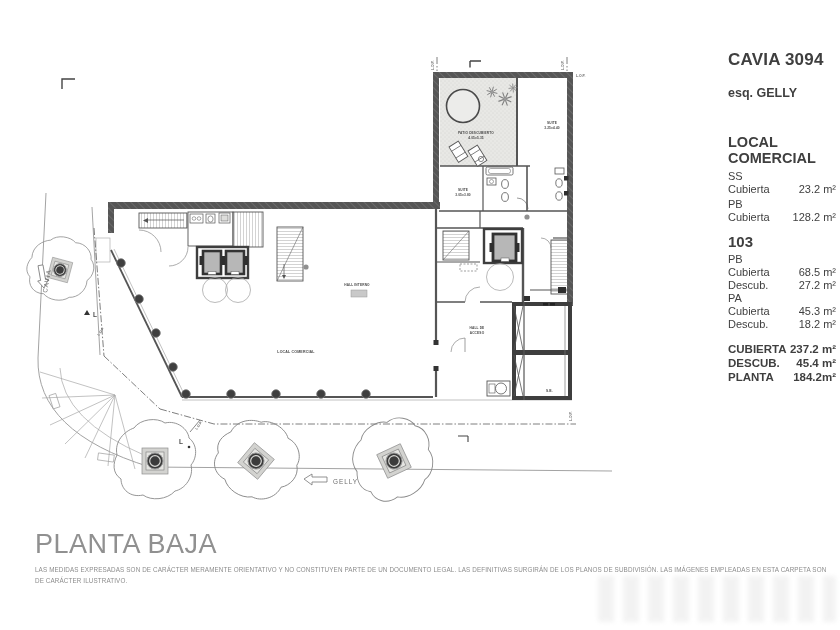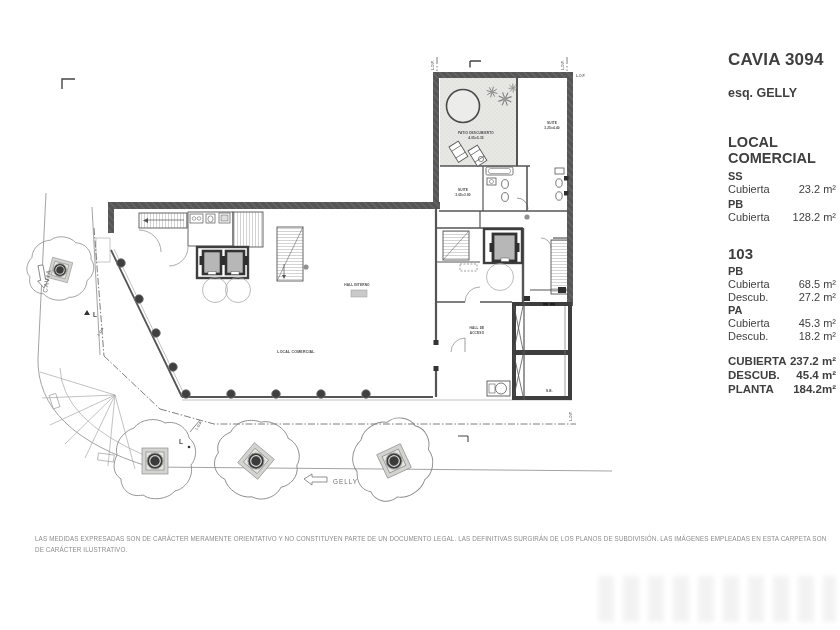--- a/index.html
+++ b/index.html
@@ -24,22 +24,22 @@
   .tiny{font-size:3.2px;font-weight:bold;letter-spacing:.15px;}
   .lop{font-size:3.4px;fill:#6a6a6a;font-weight:bold;}
   .street{font-size:6.4px;fill:#6e6e6e;letter-spacing:1px;}
   .lmark{font-size:6.5px;font-weight:bold;fill:#4a4a4a;}
 
   
   .panel{position:absolute;left:728px;top:50px;width:108px;}
   .panel .ptitle{font-size:17px;font-weight:bold;letter-spacing:.2px;line-height:1.15;}
   .panel .psub{font-size:12.5px;font-weight:bold;margin-top:16px;}
   .panel .heading{font-size:14.5px;font-weight:bold;line-height:1.15;margin-top:34px;}
-  .panel .heading2{font-size:15px;font-weight:bold;margin-top:22px;}
-  .panel .grp{font-size:11px;font-weight:bold;margin-top:3px;}
+  .panel .heading2{font-size:15px;font-weight:bold;margin-top:10px;}
+  .panel .grp{font-size:11px;font-weight:normal;margin-top:3px;}
   .panel .row{display:flex;justify-content:space-between;font-size:11px;margin-top:1px;}
   .panel .row .v{text-align:left;}
   .panel .totals{margin-top:13px;}
   .panel .trow{display:flex;justify-content:space-between;font-size:11.5px;font-weight:bold;margin-top:2px;}
   
   .footer{position:absolute;left:35px;top:529px;width:800px;}
   .ftitle{font-size:27px;color:#909090;letter-spacing:.5px;}
   .fdisc{font-size:6.3px;color:#8c8c8c;margin-top:5px;line-height:1.7;letter-spacing:.12px;width:800px;}
 </style>
 </head>
@@ -382,17 +382,18 @@
         <span class="v">45.4 m²</span>
       </div>
       <div class="trow">
         <span>PLANTA</span>
         <span class="v">184.2m²</span>
       </div>
     </div>
   </div>
 
   <div class="footer">
+    <div class="ftitle">PLANTA BAJA</div>
     <div class="fdisc">LAS MEDIDAS EXPRESADAS SON DE CARÁCTER MERAMENTE ORIENTATIVO Y NO CONSTITUYEN PARTE DE UN DOCUMENTO LEGAL. LAS DEFINITIVAS SURGIRÁN DE LOS PLANOS DE SUBDIVISIÓN. LAS IMÁGENES EMPLEADAS EN ESTA CARPETA SON DE CARÁCTER ILUSTRATIVO.</div>
   </div>
 
   <div class="watermark"></div>
 </div>
 
 </body></html>

